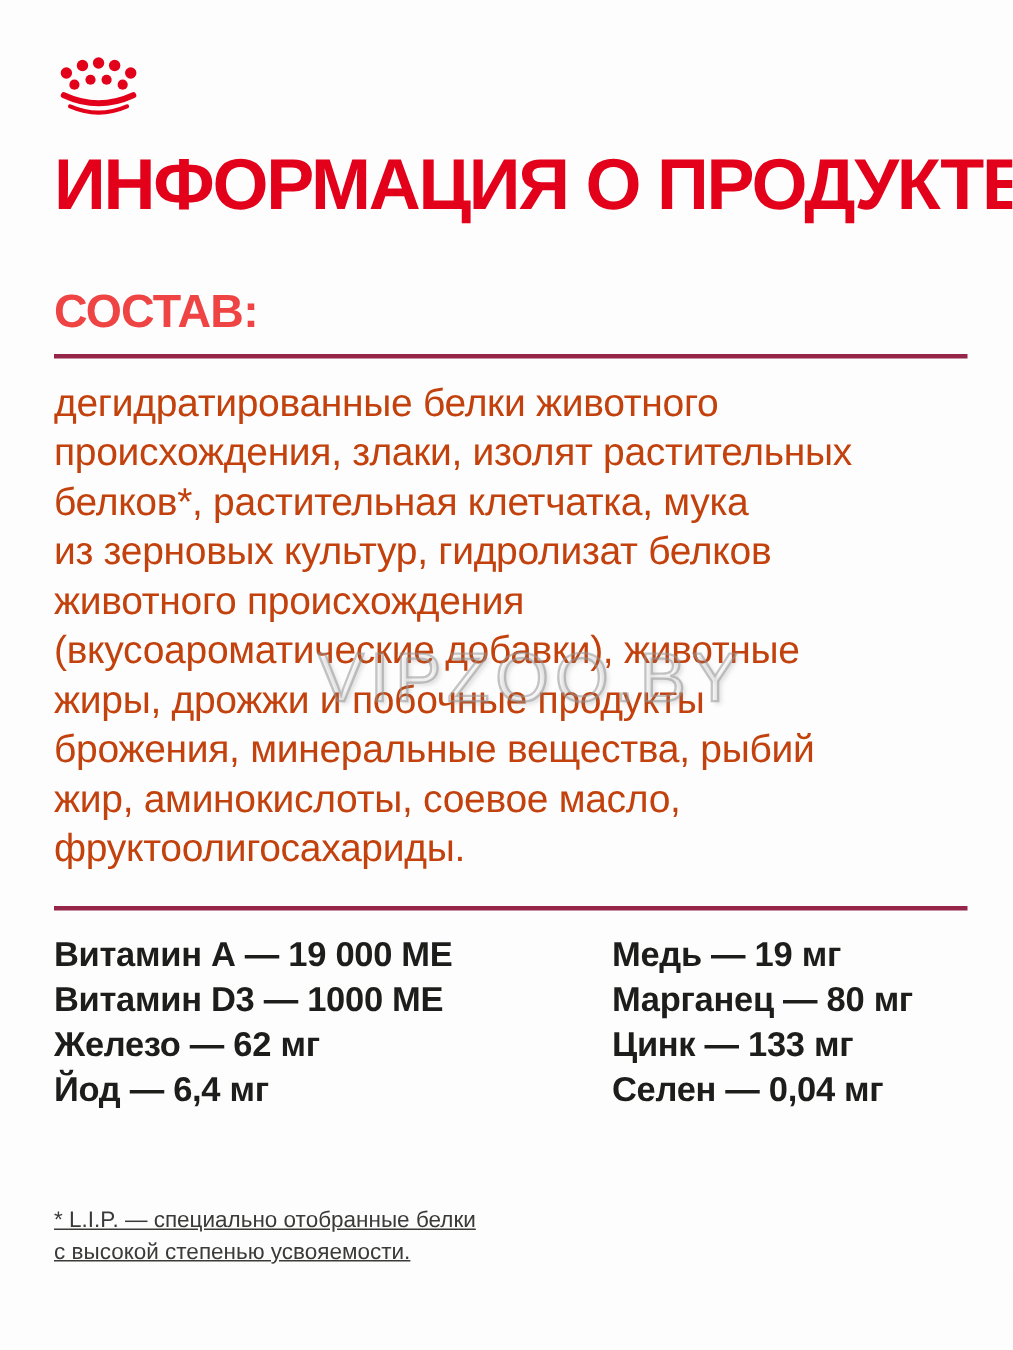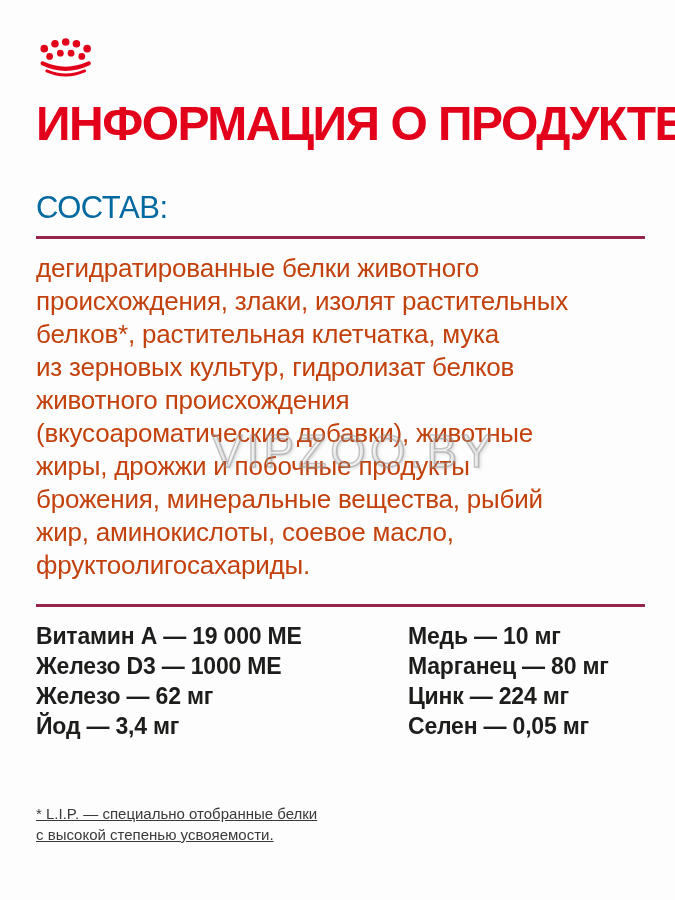--- a/index.html
+++ b/index.html
@@ -17,23 +17,23 @@
   .page-title{
     color:#e2001a;
     font-size:48px;
     font-weight:800;
     letter-spacing:-1.5px;
     line-height:1;
     margin:0 0 44px 0;
     white-space:nowrap;
   }
   .section-heading{
-    color:#0369a1;
+    color:#ef4444;
     font-size:31px;
-    font-weight:400;
+    font-weight:700;
     letter-spacing:-0.5px;
     line-height:1;
     margin:0 0 13px 0;
   }
   .divider{
     height:3px;
     width:609px;
     background:#96254a;
     margin:0 0 13px 0;
   }
@@ -118,29 +118,29 @@
 брожения, минеральные вещества, рыбий
 жир, аминокислоты, соевое масло,
 фруктоолигосахариды.</p>
   </section>
 
   <section>
     <div class="divider"></div>
     <div class="additives-columns">
       <div class="additives-col-left">
           <div class="additive-item">Витамин А — 19 000 МЕ</div>
-          <div class="additive-item">Железо D3 — 1000 МЕ</div>
+          <div class="additive-item">Витамин D3 — 1000 МЕ</div>
           <div class="additive-item">Железо — 62 мг</div>
-          <div class="additive-item">Йод — 3,4 мг</div>
+          <div class="additive-item">Йод — 6,4 мг</div>
         </div>
       <div class="additives-col-right">
-          <div class="additive-item">Медь — 10 мг</div>
+          <div class="additive-item">Медь — 19 мг</div>
           <div class="additive-item">Марганец — 80 мг</div>
-          <div class="additive-item">Цинк — 224 мг</div>
-          <div class="additive-item">Селен — 0,05 мг</div>
+          <div class="additive-item">Цинк — 133 мг</div>
+          <div class="additive-item">Селен — 0,04 мг</div>
         </div>
     </div>
   </section>
 
   <p class="footnote">* L.I.P. — специально отобранные белки
 с высокой степенью усвояемости.</p>
 
   <div class="watermark">VIPZOO.BY</div>
 
 </div>

